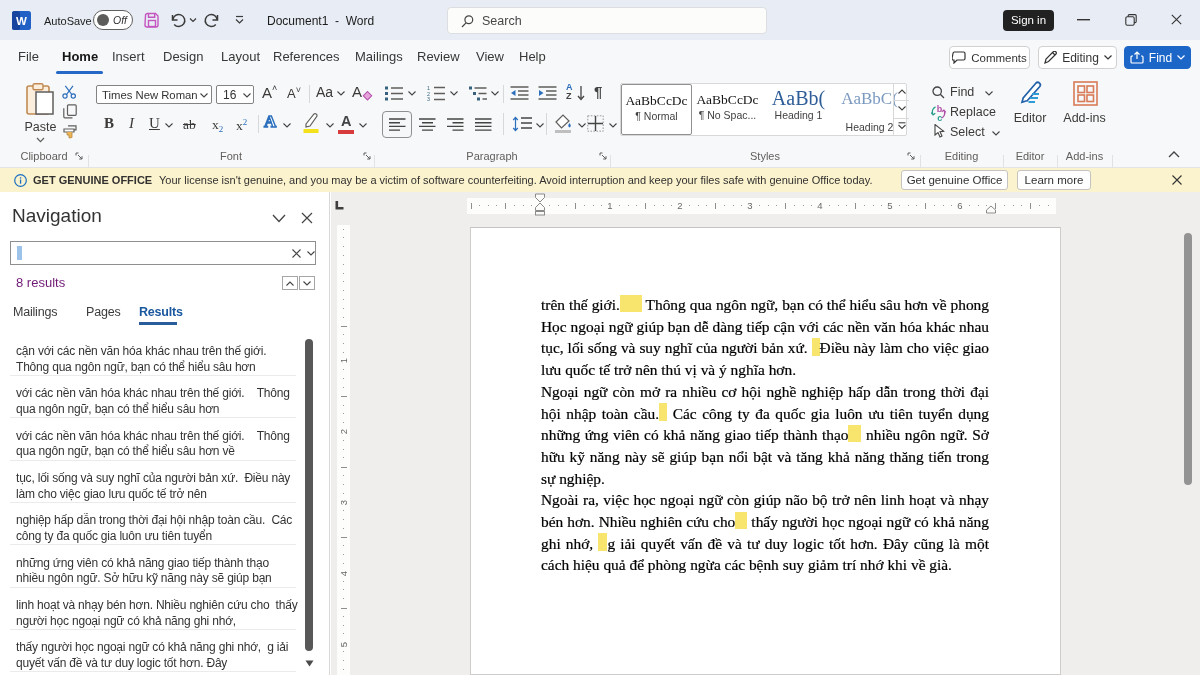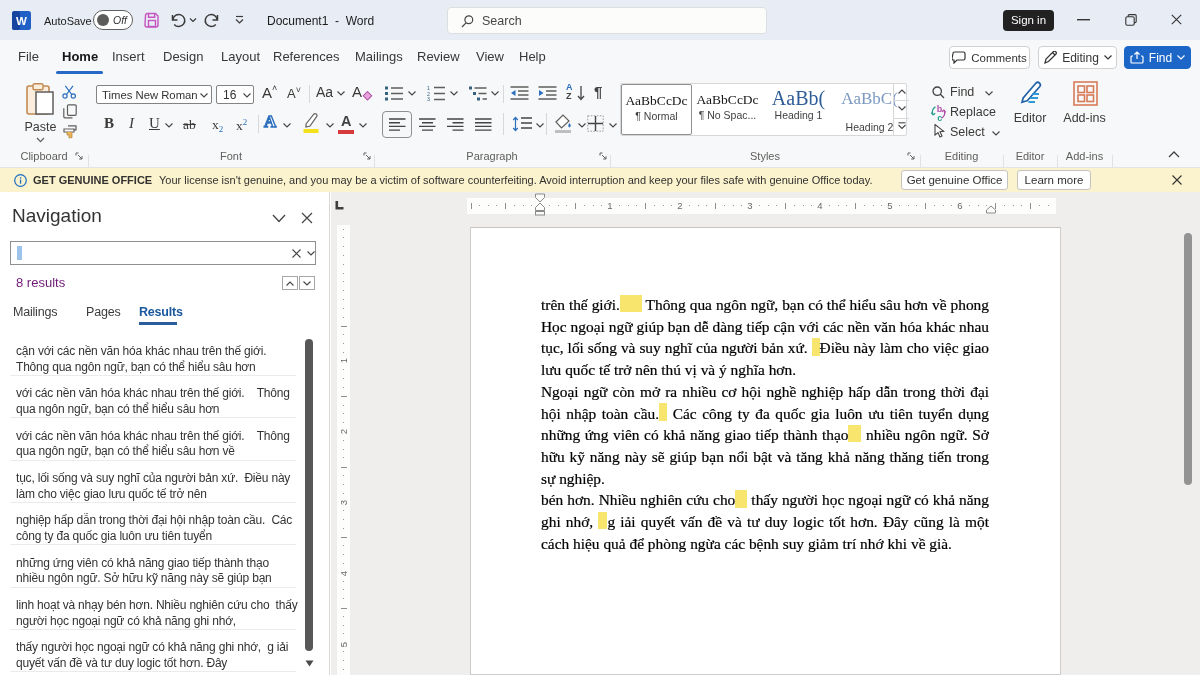--- a/index.html
+++ b/index.html
@@ -668,20 +668,21 @@
       <div id="doctext">
         <div class="jl">trên thế giới.<span class="hl" style="width:22px"></span> Thông qua ngôn ngữ, bạn có thể hiểu sâu hơn về phong</div>
         <div class="jl">Học ngoại ngữ giúp bạn dễ dàng tiếp cận với các nền văn hóa khác nhau</div>
         <div class="jl">tục, lối sống và suy nghĩ của người bản xứ. <span class="hl" style="width:8px"></span>Điều này làm cho việc giao</div>
         <div>lưu quốc tế trở nên thú vị và ý nghĩa hơn.</div>
         <div class="jl">Ngoại ngữ còn mở ra nhiều cơ hội nghề nghiệp hấp dẫn trong thời đại</div>
         <div class="jl">hội nhập toàn cầu.<span class="hl" style="width:8px"></span> Các công ty đa quốc gia luôn ưu tiên tuyển dụng</div>
         <div class="jl">những ứng viên có khả năng giao tiếp thành thạo<span class="hl" style="width:13px"></span> nhiều ngôn ngữ. Sở</div>
         <div class="jl">hữu kỹ năng này sẽ giúp bạn nổi bật và tăng khả năng thăng tiến trong</div>
         <div>sự nghiệp.</div>
+        <div class="jl">Ngoài ra, việc học ngoại ngữ còn giúp não bộ trở nên linh hoạt và nhạy</div>
         <div class="jl">bén hơn. Nhiều nghiên cứu cho<span class="hl" style="width:12px"></span> thấy người học ngoại ngữ có khả năng</div>
         <div class="jl">ghi nhớ, <span class="hl" style="width:9px"></span>g iải quyết vấn đề và tư duy logic tốt hơn. Đây cũng là một</div>
         <div>cách hiệu quả để phòng ngừa các bệnh suy giảm trí nhớ khi về già.</div>
       </div>
     </div>
 
     <div class="abs" style="left:853px;top:41px;width:8px;height:252px;background:#939393;border-radius:4px;"></div>
   </div>
 
 </div>

